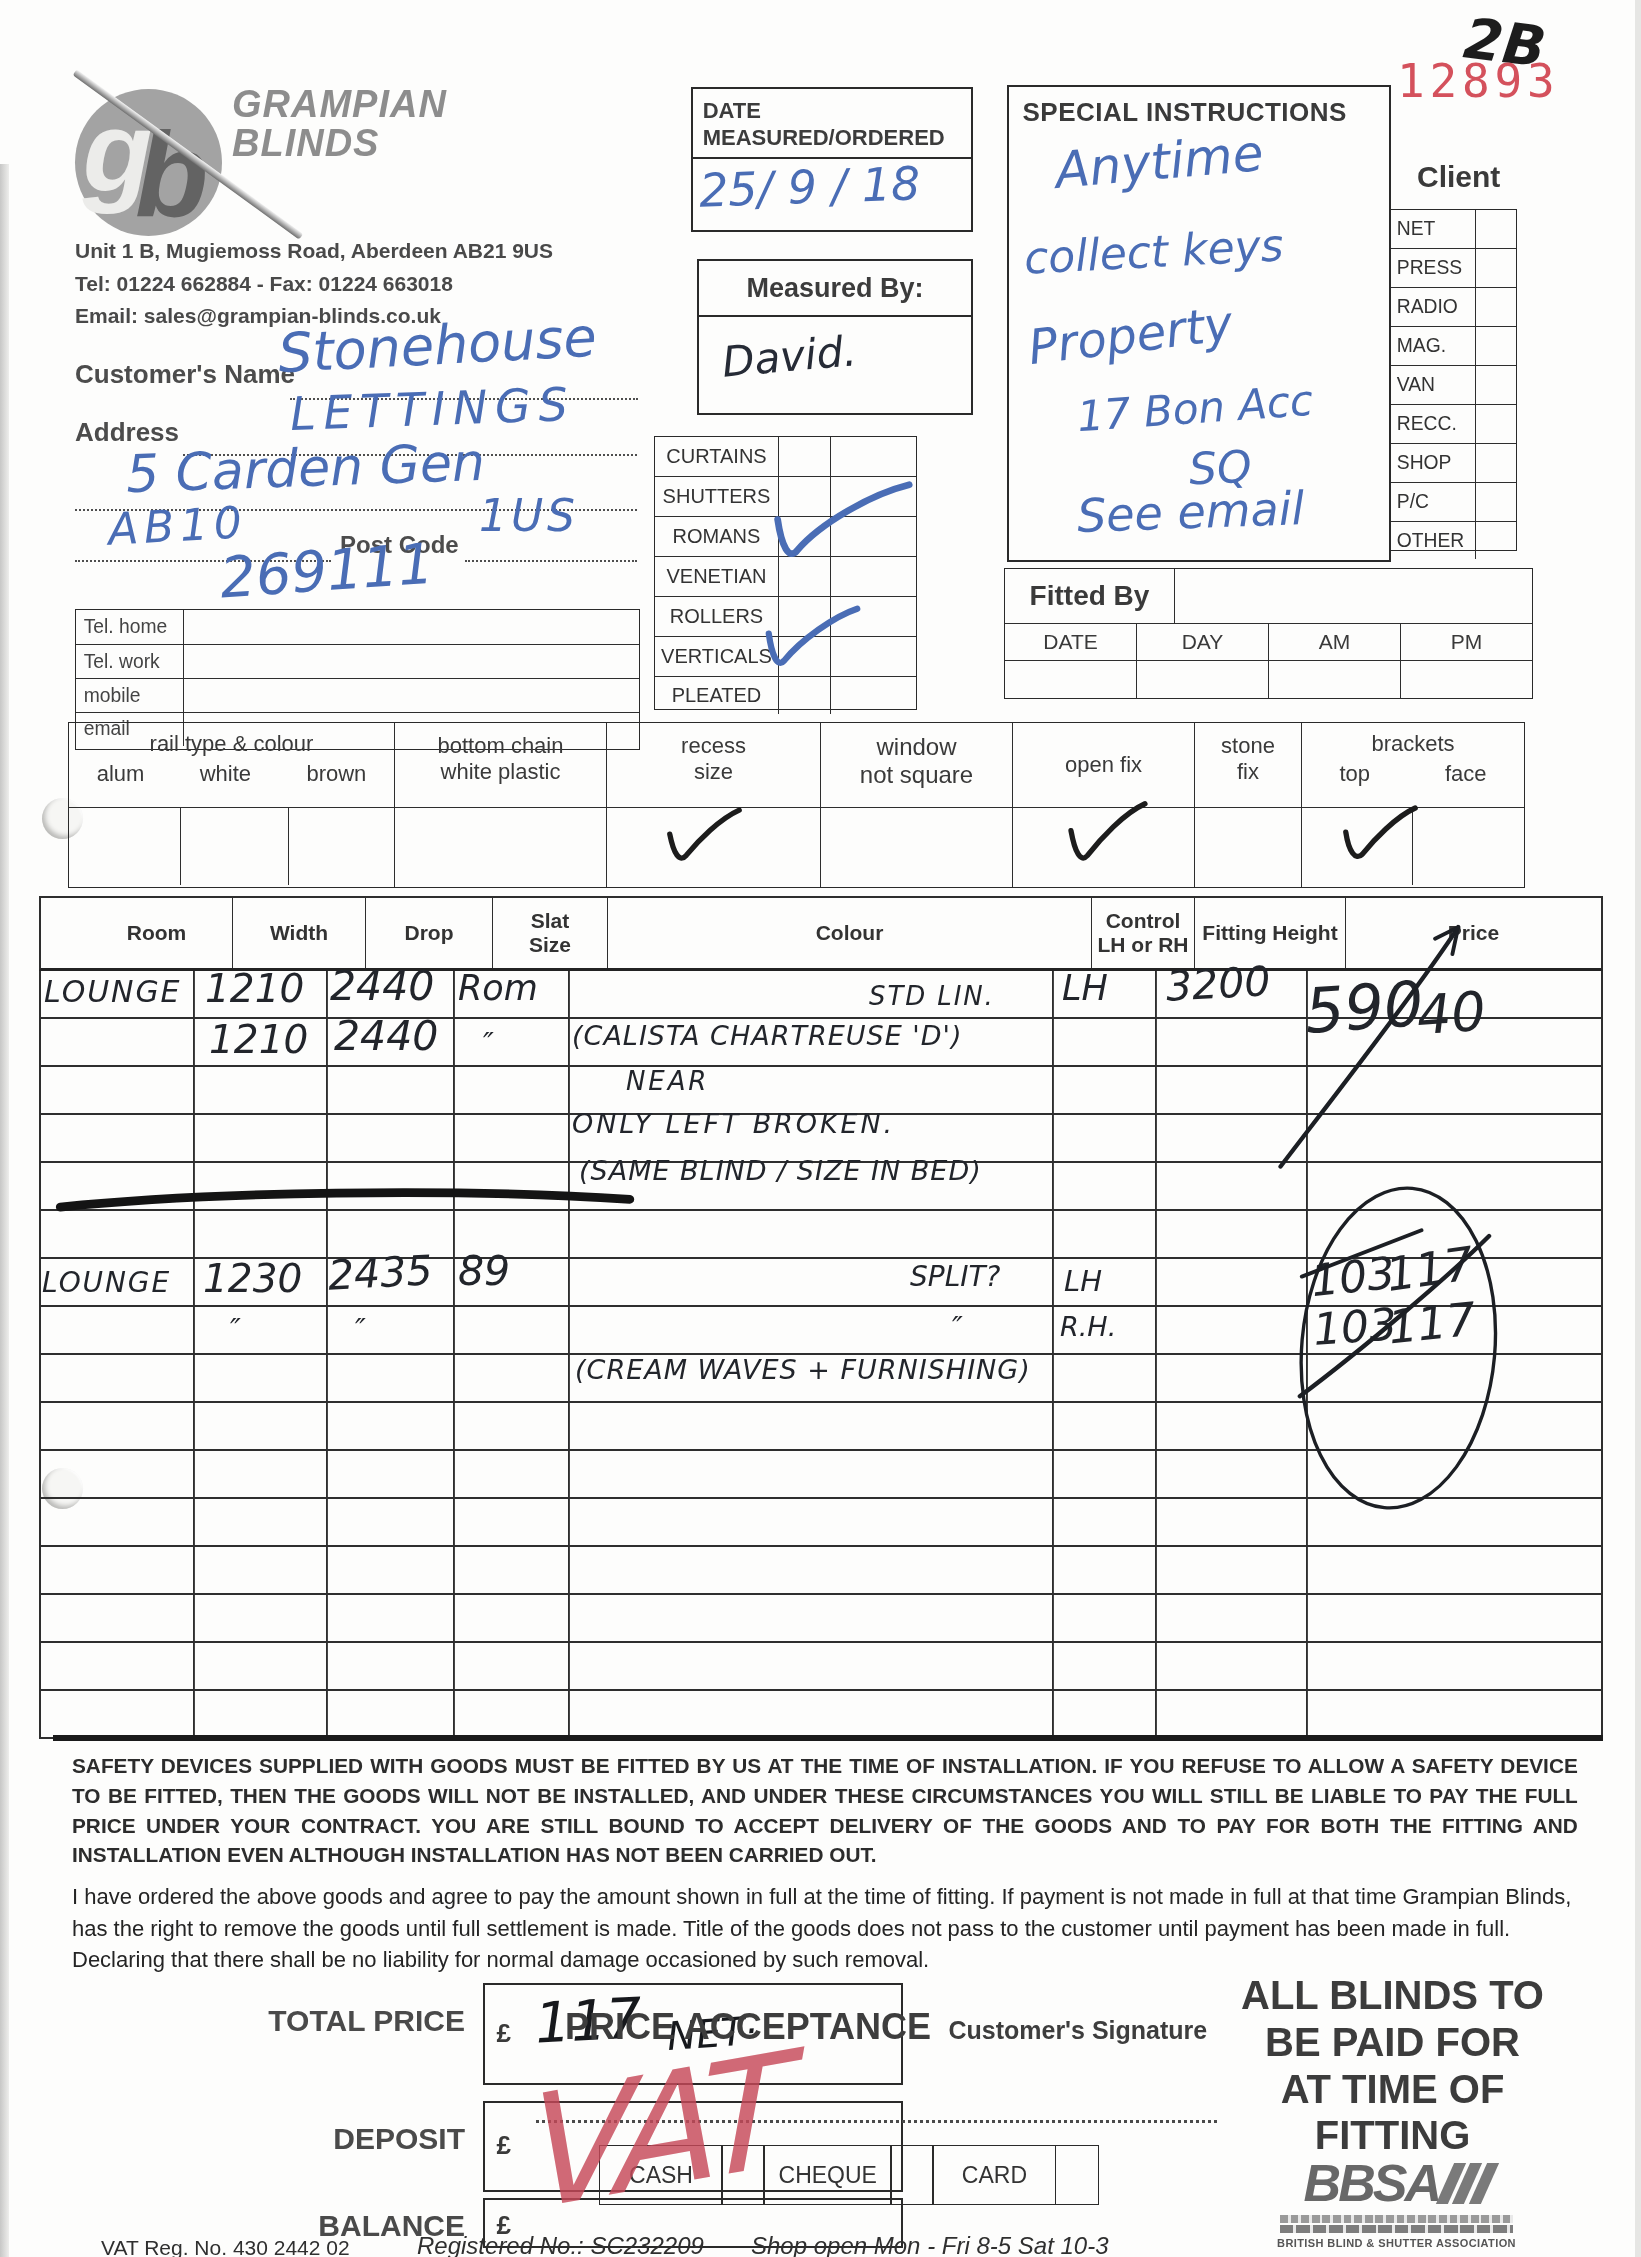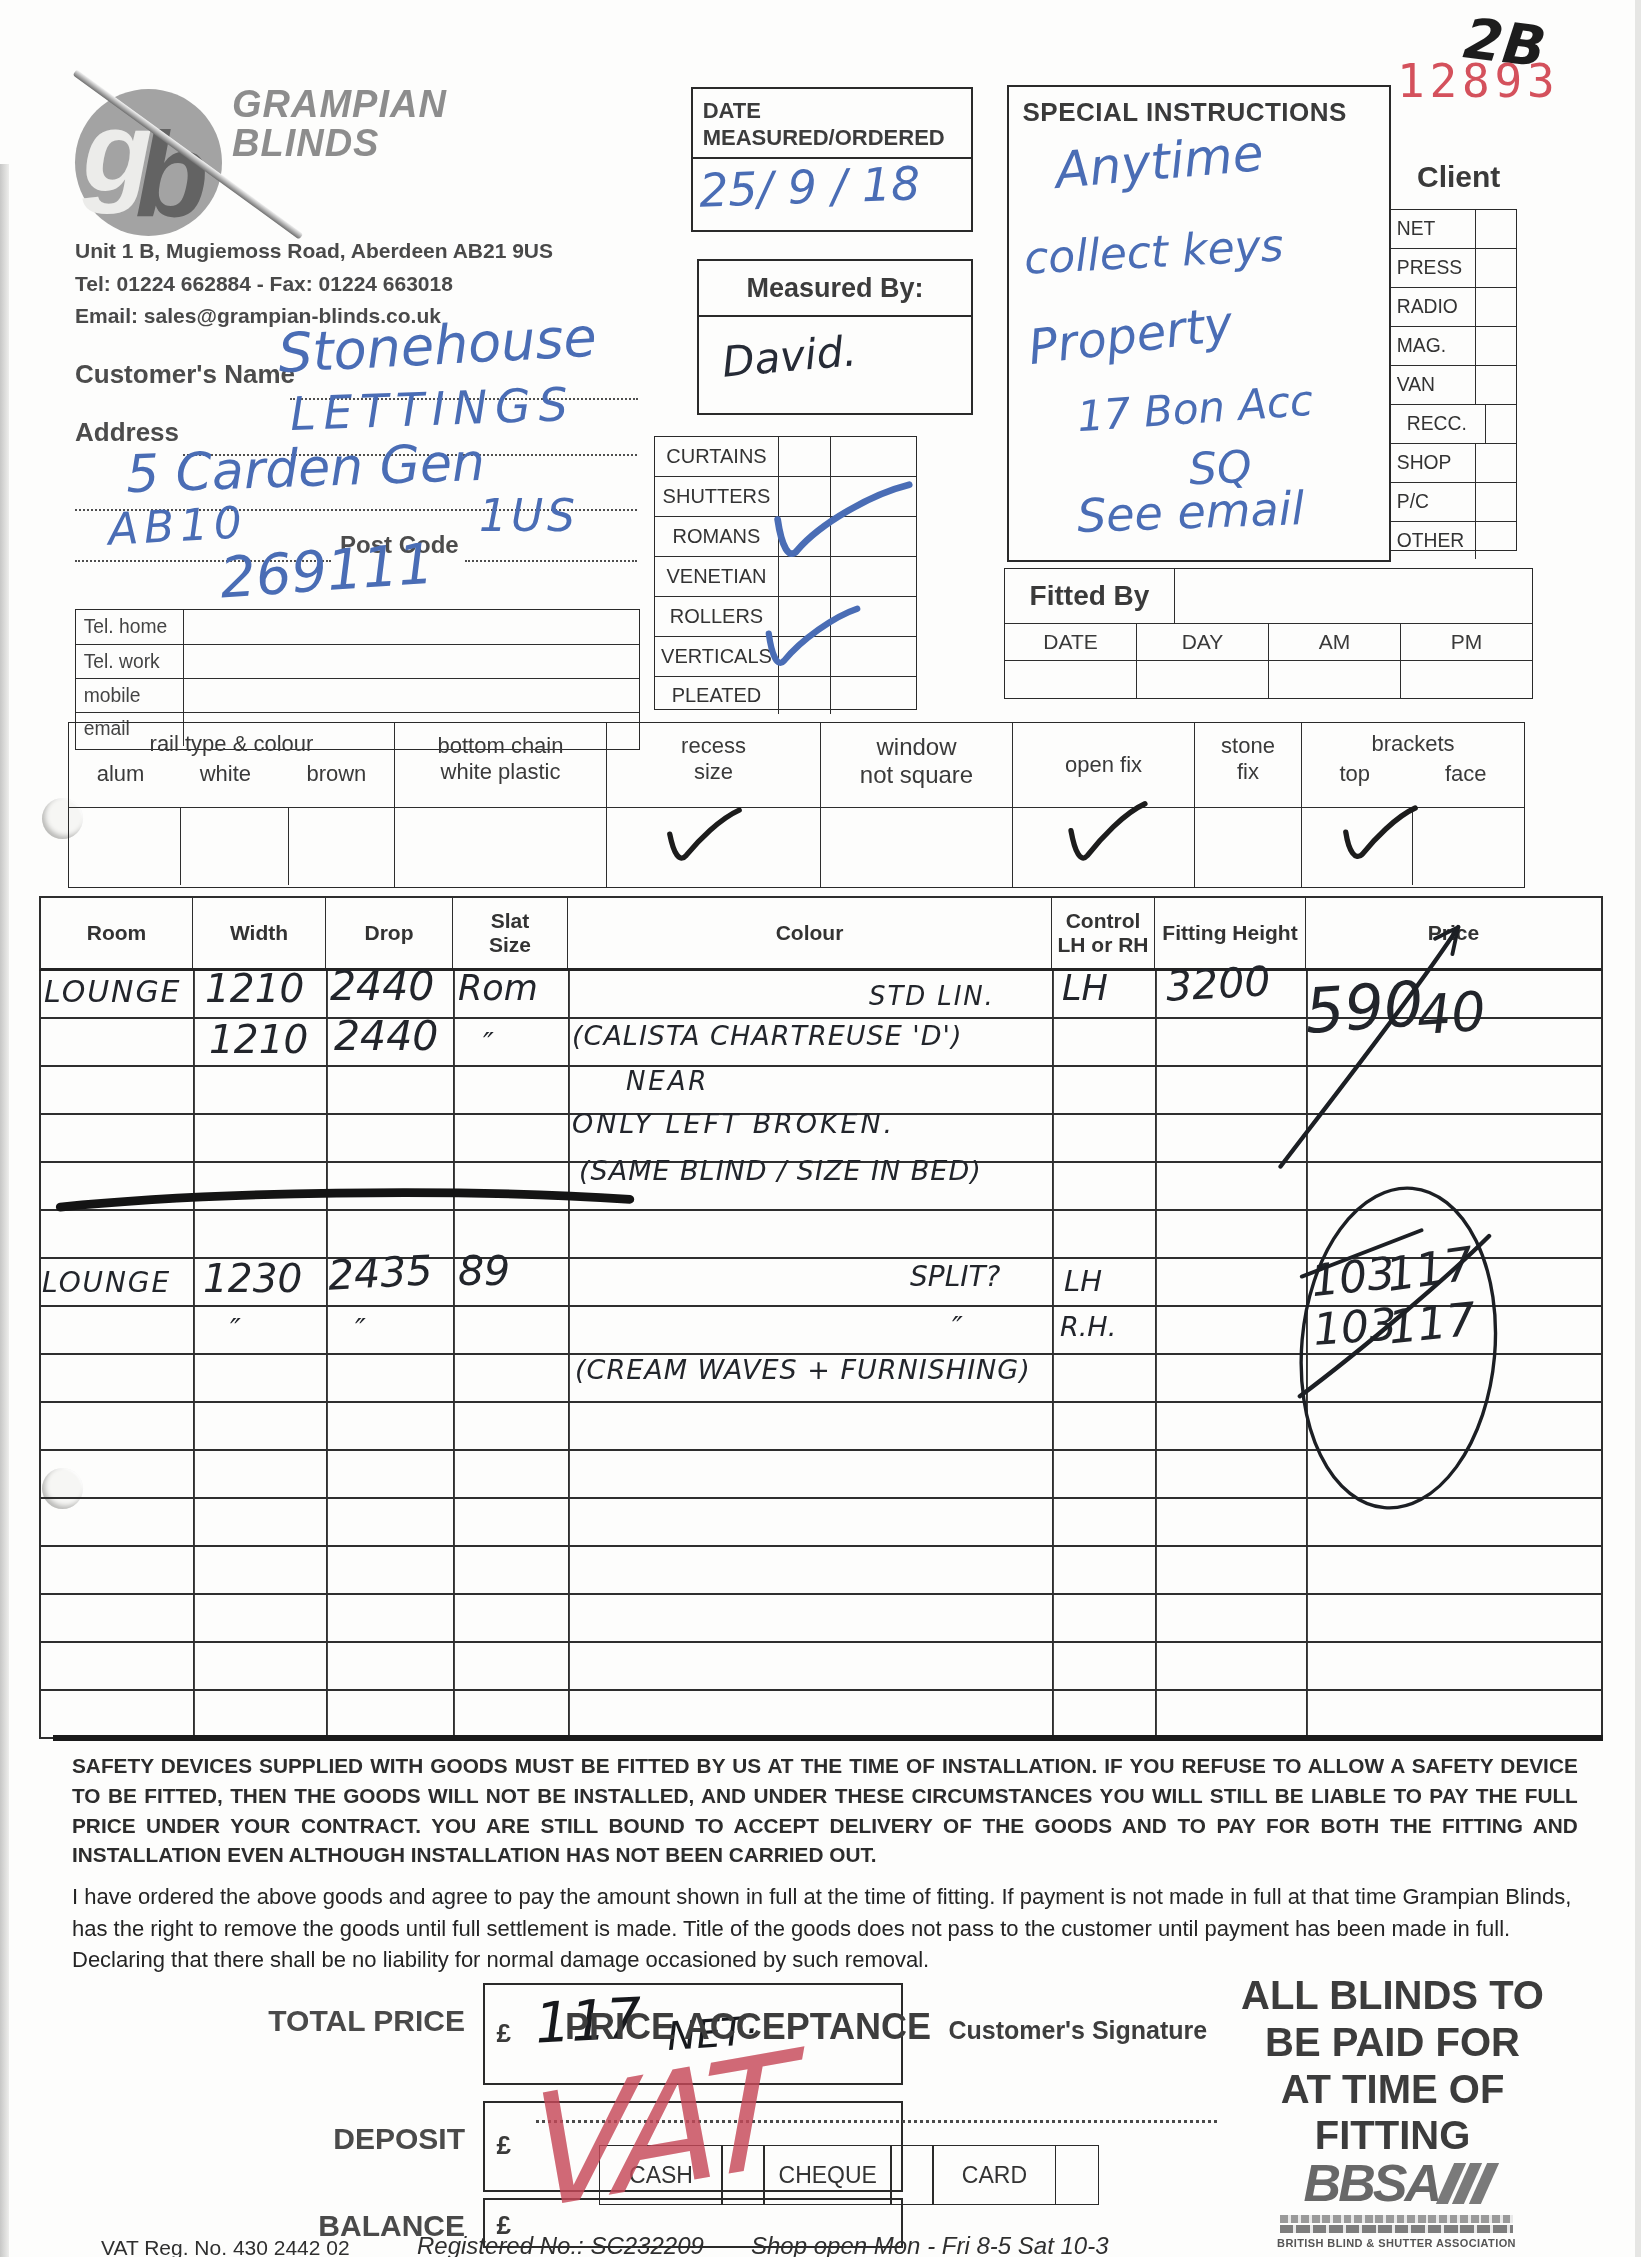--- a/index.html
+++ b/index.html
@@ -183,21 +183,21 @@
         <div style="flex:1;"></div>
       </div>
     <div class="row" style="height:38px;border-bottom:1.9px solid #2e2e2e;">
         <div style="width:85px;border-right:1.9px solid #2e2e2e;box-sizing:border-box;font-size:19.3px;color:#333;padding:7.7px 0 0 5.8px;">MAG.</div>
         <div style="flex:1;"></div>
       </div>
     <div class="row" style="height:38px;border-bottom:1.9px solid #2e2e2e;">
         <div style="width:85px;border-right:1.9px solid #2e2e2e;box-sizing:border-box;font-size:19.3px;color:#333;padding:7.7px 0 0 5.8px;">VAN</div>
         <div style="flex:1;"></div>
       </div>
-    <div class="row" style="height:38px;border-bottom:1.9px solid #2e2e2e;padding-left:10px;">
+    <div class="row" style="height:38px;border-bottom:1.9px solid #2e2e2e;">
         <div style="width:85px;border-right:1.9px solid #2e2e2e;box-sizing:border-box;font-size:19.3px;color:#333;padding:7.7px 0 0 5.8px;">RECC.</div>
         <div style="flex:1;"></div>
       </div>
     <div class="row" style="height:38px;border-bottom:1.9px solid #2e2e2e;">
         <div style="width:85px;border-right:1.9px solid #2e2e2e;box-sizing:border-box;font-size:19.3px;color:#333;padding:7.7px 0 0 5.8px;">SHOP</div>
         <div style="flex:1;"></div>
       </div>
     <div class="row" style="height:38px;border-bottom:1.9px solid #2e2e2e;">
         <div style="width:85px;border-right:1.9px solid #2e2e2e;box-sizing:border-box;font-size:19.3px;color:#333;padding:7.7px 0 0 5.8px;">P/C</div>
         <div style="flex:1;"></div>
@@ -288,21 +288,21 @@
     <path d="M6 30 C10 50 16 60 23 52 C36 36 58 14 78 5" stroke="#1c1c1c" stroke-width="5.5" fill="none" stroke-linecap="round"></path>
   </svg>
   <svg class="abs" style="left:1064px;top:798px;" width="87" height="73" viewBox="0 0 90 76">
     <path d="M7 34 C11 56 17 68 24 60 C38 42 62 16 84 6" stroke="#1c1c1c" stroke-width="5.5" fill="none" stroke-linecap="round"></path>
   </svg>
   <svg class="abs" style="left:1340px;top:803px;" width="81" height="64" viewBox="0 0 84 66">
     <path d="M6 30 C9 50 16 60 23 53 C35 38 58 14 78 5" stroke="#1c1c1c" stroke-width="5.5" fill="none" stroke-linecap="round"></path>
   </svg>
 
   <div class="abs" style="left:39px;top:896px;width:1564px;">
-    <div id="ot-head" style="height:75px;">
+    <div id="ot-head" style="height:75px;padding-left:40px;">
       <div class="hc" style="width:152px;">
           <span>Room</span>
         </div>
       <div class="hc" style="width:133px;">
           <span>Width</span>
         </div>
       <div class="hc" style="width:127px;">
           <span>Drop</span>
         </div>
       <div class="hc" style="width:115px;">

